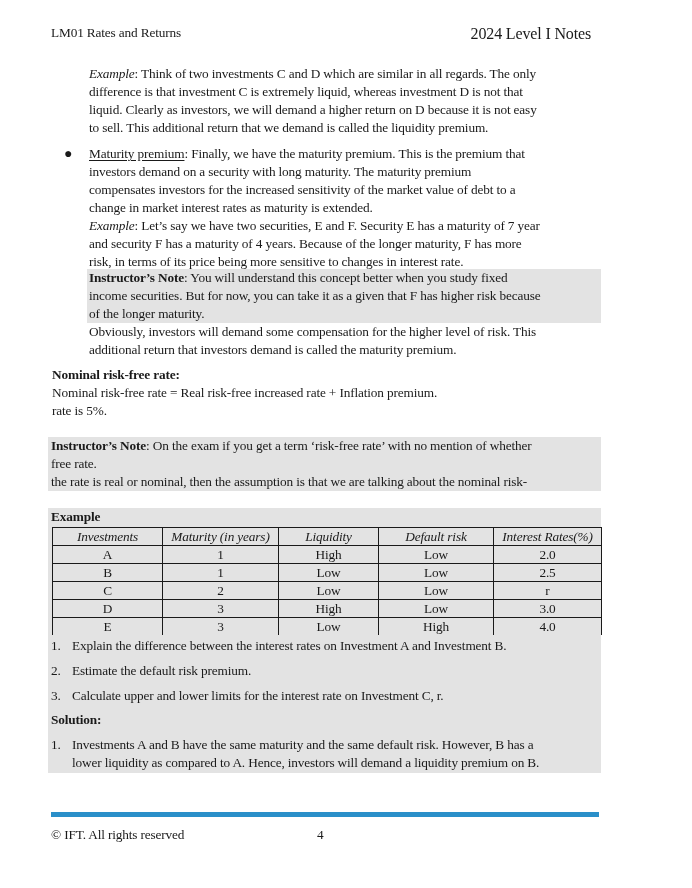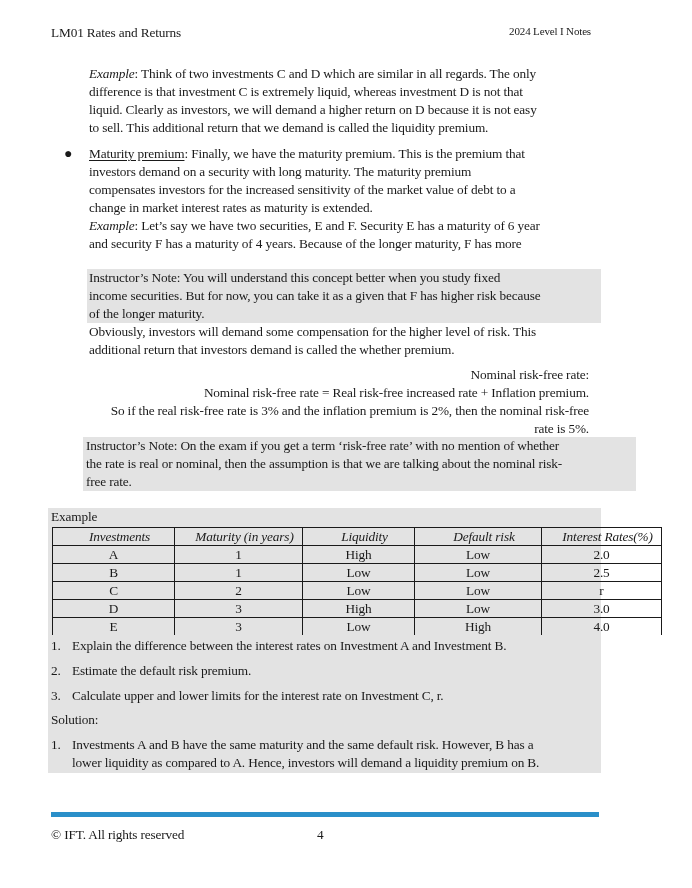--- a/index.html
+++ b/index.html
@@ -5,40 +5,40 @@
   html, body { margin: 0; padding: 0; background: #ffffff; }
   body {
     width: 692px; height: 888px; position: relative; overflow: hidden;
     font-family: "Liberation Serif", "DejaVu Serif", serif;
     color: #1a1a1a;
     font-size: 13.3px;
     letter-spacing: -0.15px;
   }
   .abs { position: absolute; }
   .header-left { left: 51px; top: 25px; font-size: 13.3px; }
-  .header-right { right: 101px; top: 25px; font-size: 11px; }
+  .header-right { right: 101px; top: 25px; font-size: 16px; }
 
   .para { position: absolute; line-height: 18px; }
   .indent { left: 89px; width: 512px; }
-  .full { left: 39px; width: 550px; text-align: right; }
+  .full { left: 52px; width: 550px; }
 
   .gray { background: #e3e3e3; }
   .bullet-dot { left: 64px; top: 146px; font-size: 14px; }
   u { text-underline-offset: 2px; }
-  b { font-weight: normal; }
+  b { font-weight: bold; }
 
   table.ex {
     position: absolute; left: 52px; top: 527px;
     border-collapse: collapse; font-size: 13.3px;
   }
   table.ex th, table.ex td {
     border: 1px solid #1a1a1a; height: 17px; padding: 0; line-height: 17px;
     text-align: center; font-weight: normal;
   }
-  table.ex th { font-style: italic; padding-left: 12px; }
+  table.ex th { font-style: italic; }
   table.ex tr:last-child td { border-bottom: none; }
 
   .list-item { position: absolute; left: 51px; line-height: 18px; }
   .list-item .num { position: absolute; left: 0; }
   .list-item .txt { position: absolute; left: 21px; white-space: nowrap; }
 
   .blue-bar { left: 51px; top: 812px; width: 548px; height: 5px; background: #2a8fc9; }
   .footer-left { left: 51px; top: 827px; }
   .footer-page { left: 317px; top: 827px; }
 </style>
@@ -54,46 +54,46 @@
   <div>liquid. Clearly as investors, we will demand a higher return on D because it is not easy</div>
   <div>to sell. This additional return that we demand is called the liquidity premium.</div>
 </div>
 
 <div class="abs bullet-dot">●</div>
 <div class="para indent" style="top:145px;">
   <div><u>Maturity premium</u>: <span>Finally, we have the maturity premium. This is the premium that</span></div>
   <div>investors demand on a security with long maturity. The maturity premium</div>
   <div>compensates investors for the increased sensitivity of the market value of debt to a</div>
   <div>change in market interest rates as maturity is extended.</div>
-  <div><i>Example</i>: <span>Let’s say we have two securities, E and F. Security E has a maturity of 6 year</span></div>
+  <div><i>Example</i>: <span>Let’s say we have two securities, E and F. Security E has a maturity of 7 year</span></div>
   <div>and security F has a maturity of 4 years. Because of the longer maturity, F has more</div>
+  <div>risk, in terms of its price being more sensitive to changes in interest rate.</div>
 </div>
 
 <div class="para gray" style="left:87px; top:269px; width:514px; padding-left:2px; box-sizing:border-box;">
   <div><b>Instructor’s Note</b>: <span>You will understand this concept better when you study fixed</span></div>
   <div>income securities. But for now, you can take it as a given that F has higher risk because</div>
   <div>of the longer maturity.</div>
 </div>
 
 <div class="para indent" style="top:323px;">
   <div>Obviously, investors will demand some compensation for the higher level of risk. This</div>
-  <div>additional return that investors demand is called the whether premium.</div>
+  <div>additional return that investors demand is called the maturity premium.</div>
 </div>
 
 <div class="para full" style="top:366px;">
   <div><b>Nominal risk-free rate:</b></div>
   <div>Nominal risk-free rate = Real risk-free increased rate + Inflation premium.</div>
-  <div>So if the real risk-free rate is 3% and the inflation premium is 2%, then the nominal risk-free</div>
   <div>rate is 5%.</div>
 </div>
 
-<div class="para gray" style="left:48px; top:437px; width:553px; padding-left:3px; box-sizing:border-box;margin-left:35px;">
+<div class="para gray" style="left:48px; top:437px; width:553px; padding-left:3px; box-sizing:border-box;">
   <div><b>Instructor’s Note</b>: <span>On the exam if you get a term ‘risk-free rate’ with no mention of whether</span></div>
+  <div>free rate.</div>
   <div>the rate is real or nominal, then the assumption is that we are talking about the nominal risk-</div>
-  <div>free rate.</div>
 </div>
 
 <div class="abs gray" style="left:48px; top:508px; width:553px; height:265px;"></div>
 <div class="abs" style="left:51px; top:508px; line-height:18px;"><b>Example</b></div>
 
 <table class="ex">
   <thead>
     <tr>
       <th style="width:109px;">Investments</th>
       <th style="width:115px;">Maturity (in years)</th>

